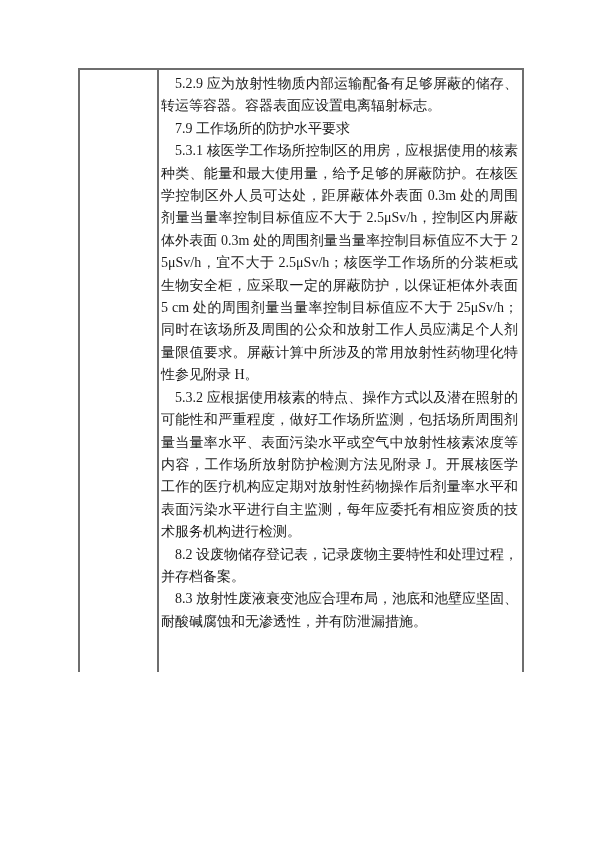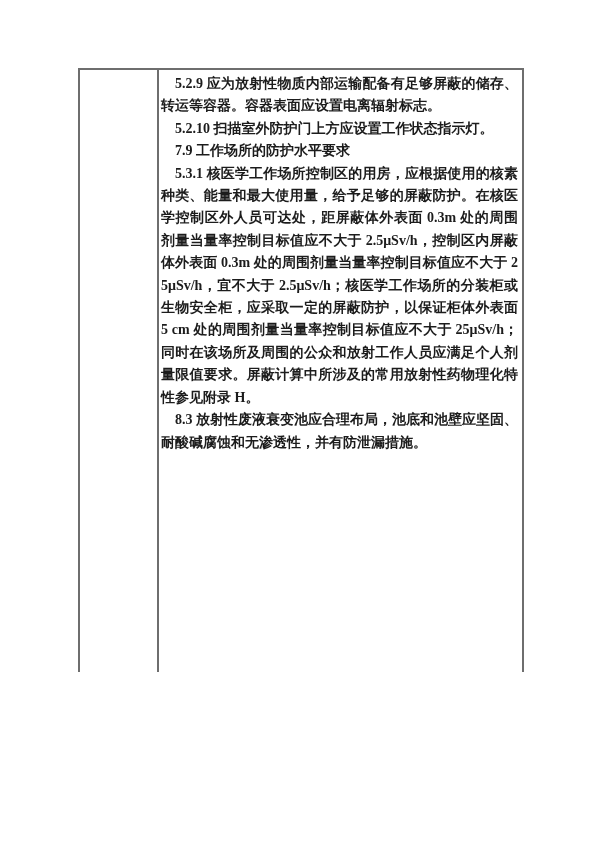--- a/index.html
+++ b/index.html
@@ -7,21 +7,20 @@
     padding: 0;
     background: #ffffff;
   }
   .page {
     position: relative;
     width: 600px;
     height: 672px;
     background: #ffffff;
     font-family: "Liberation Serif", "DejaVu Serif", serif;
     overflow: hidden;
-    font-weight: bold;
   }
   .doc-table {
     position: absolute;
     left: 78px;
     top: 68px;
     width: 446px;
     height: 664px;
     border: 2px solid #6e6e6e;
     box-sizing: border-box;
     display: flex;
@@ -63,23 +62,24 @@
 <body>
 
 <div class="page">
 
   <div class="doc-table">
 
     <div class="left-col"></div>
 
     <div class="right-col">
       <p class="para">5.2.9 应为放射性物质内部运输配备有足够屏蔽的储存、转运等容器。容器表面应设置电离辐射标志。</p>
-      <p class="para">5.2.10 扫描室外防护门上方应设置工作状态指示灯。</p>
       <p class="para">7.9 工作场所的防护水平要求</p>
       <p class="para">5.3.1 核医学工作场所控制区的用房，应根据使用的核素种类、能量和最大使用量，给予足够的屏蔽防护。在核医学控制区外人员可达处，距屏蔽体外表面 0.3m 处的周围剂量当量率控制目标值应不大于 2.5μSv/h，控制区内屏蔽体外表面 0.3m 处的周围剂量当量率控制目标值应不大于 25μSv/h，宜不大于 2.5μSv/h；核医学工作场所的分装柜或生物安全柜，应采取一定的屏蔽防护，以保证柜体外表面 5 cm 处的周围剂量当量率控制目标值应不大于 25μSv/h；同时在该场所及周围的公众和放射工作人员应满足个人剂量限值要求。屏蔽计算中所涉及的常用放射性药物理化特性参见附录 H。</p>
+      <p class="para">5.3.2 应根据使用核素的特点、操作方式以及潜在照射的可能性和严重程度，做好工作场所监测，包括场所周围剂量当量率水平、表面污染水平或空气中放射性核素浓度等内容，工作场所放射防护检测方法见附录 J。开展核医学工作的医疗机构应定期对放射性药物操作后剂量率水平和表面污染水平进行自主监测，每年应委托有相应资质的技术服务机构进行检测。</p>
+      <p class="para">8.2 设废物储存登记表，记录废物主要特性和处理过程，并存档备案。</p>
       <p class="para">8.3 放射性废液衰变池应合理布局，池底和池壁应坚固、耐酸碱腐蚀和无渗透性，并有防泄漏措施。</p>
     </div>
 
   </div>
 
   <div class="page-number">— 9 —</div>
 
 </div>
 
 </body></html>

